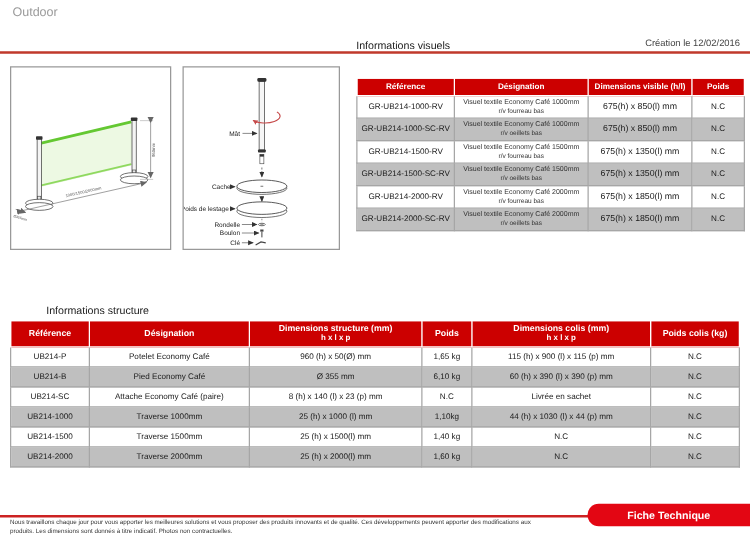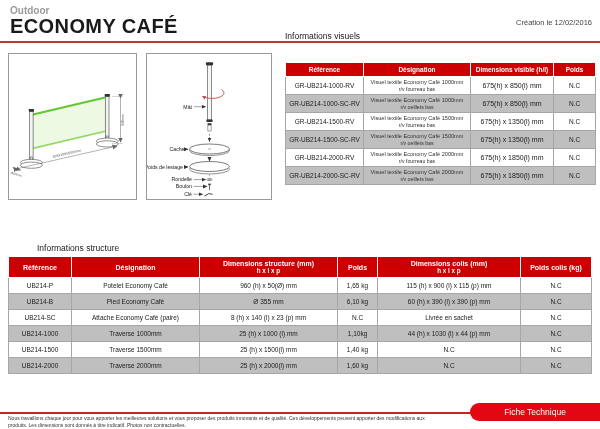--- a/index.html
+++ b/index.html
@@ -1,24 +1,24 @@
 <!DOCTYPE html>
 <html><head>
 <meta charset="utf-8">
 <style>
   * { margin:0; padding:0; box-sizing:border-box; }
   html,body { background:#e8e8e8; }
   .page { position:relative; width:600px; height:429px; background:#fff; overflow:hidden;
           font-family:"Liberation Sans", sans-serif; }
 
   
-  .category   { position:absolute; left:10px; top:5px;  font-size:10px; color:#9a9a9a;font-weight:bold; }
+  .category   { position:absolute; left:10px; top:5px;  font-size:10px; color:#9a9a9a; }
   .page-title { position:absolute; left:10px; top:15px; font-size:20px; font-weight:bold; color:#1a1a1a; letter-spacing:.4px; }
   .header-rule{ position:absolute; left:0; top:41px; width:600px; height:1.5px; background:#c0392b; }
-  .creation-date { position:absolute; right:8px; top:18px; font-size:7.5px; color:#444;text-align:center; }
+  .creation-date { position:absolute; right:8px; top:30px; font-size:7.5px; color:#444;text-align:center; }
 
   
   .draw-box { position:absolute; top:53px; border:1px solid #999; background:#fff; }
   .box-assembled { left:8px;   width:129px; height:147px; }
   .box-exploded  { left:146px; width:126px; height:147px; }
 
   .section-title { position:absolute; font-size:8.5px; color:#1a1a1a; }
   .st-visuals   { left:285px; top:31px; }
   .st-structure { left:8px;   top:243px;margin-left:29px; }
 
@@ -39,32 +39,31 @@
   .tbl-structure { left:8px; top:256px; width:583px; }
   .tbl-structure th { font-size:7px; height:21px; }
   .tbl-structure th .sub { display:block; font-size:6.3px; font-weight:bold; }
   .tbl-structure th .main { display:block; }
   .tbl-structure td { font-size:6.5px; height:16px; }
 
   
   .footer-rule { position:absolute; left:0; top:412px; width:600px; height:1.5px; background:#cc2222; }
   .disclaimer  { position:absolute; left:8px; top:415px; width:450px; font-size:5px; color:#333; line-height:1.35; }
   .fiche-btn   { position:absolute; left:470px; top:403px; width:130px; height:18px; background:#e30613;
-                 border-radius:9px 0 0 9px; color:#fff; font-size:8.5px; font-weight:normal;
+                 border-radius:9px 0 0 9px; color:#fff; font-size:8.5px; font-weight:bold;
                  text-align:center; line-height:18px; cursor:pointer; }
 
   svg text { font-family:"Liberation Sans", sans-serif; }
 </style>
 </head>
 <body>
 
 <div class="page">
 
   <div class="category">Outdoor</div>
-  <div class="page-title">ECONOMY CAFÉ</div>
   <div class="creation-date">Création le 12/02/2016</div>
   <div class="header-rule"></div>
 
   <div class="draw-box box-assembled">
     <svg viewBox="0 0 127 145" width="127" height="145">
       <defs>
         <marker id="arrG" markerWidth="6" markerHeight="6" refX="4.5" refY="2.5" orient="auto" markerUnits="userSpaceOnUse">
           <path d="M0,0 L5,2.5 L0,5 z" fill="#666"></path>
         </marker>
       </defs>

